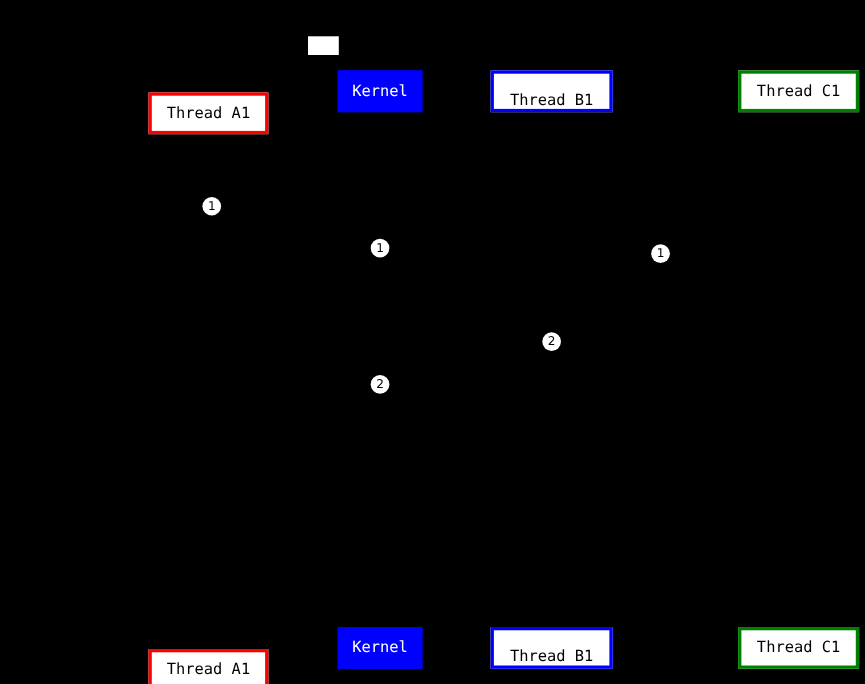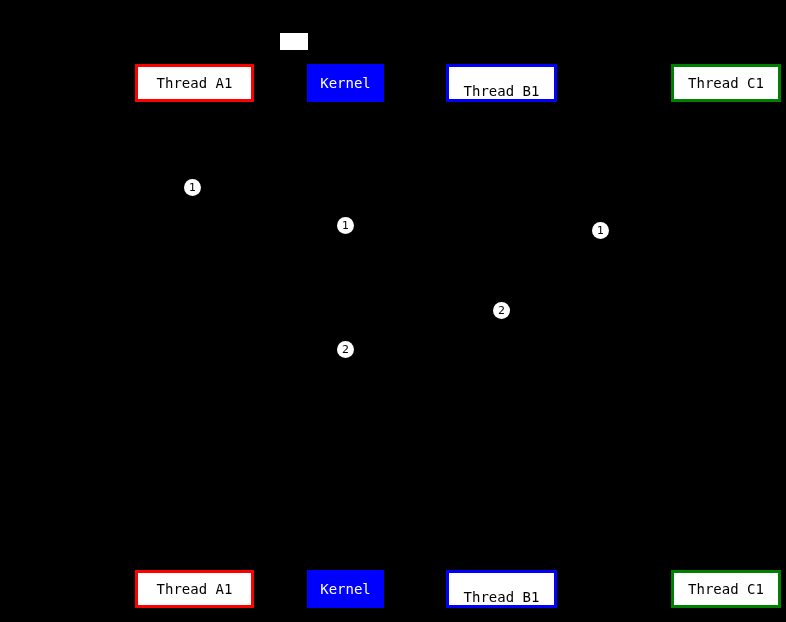--- a/index.html
+++ b/index.html
@@ -19,24 +19,25 @@
     position: absolute;
     box-sizing: border-box;
     height: 38px;
     display: flex;
     align-items: center;
     justify-content: center;
     font-size: 14px;
     letter-spacing: 0px;
   }
   .actor--a1 {
-    width: 119px;
+    width: 109px;
     background: #ffffff;
     color: #000000;
     border: 3px solid #ff0000;
+    margin-top: 20px;
   }
   .actor--kernel {
     width: 77px;
     background: #0000ff;
     color: #ffffff;
     border: 3px solid #0000ff;
   }
   .actor--b1 {
     width: 111px;
     background: #ffffff;

